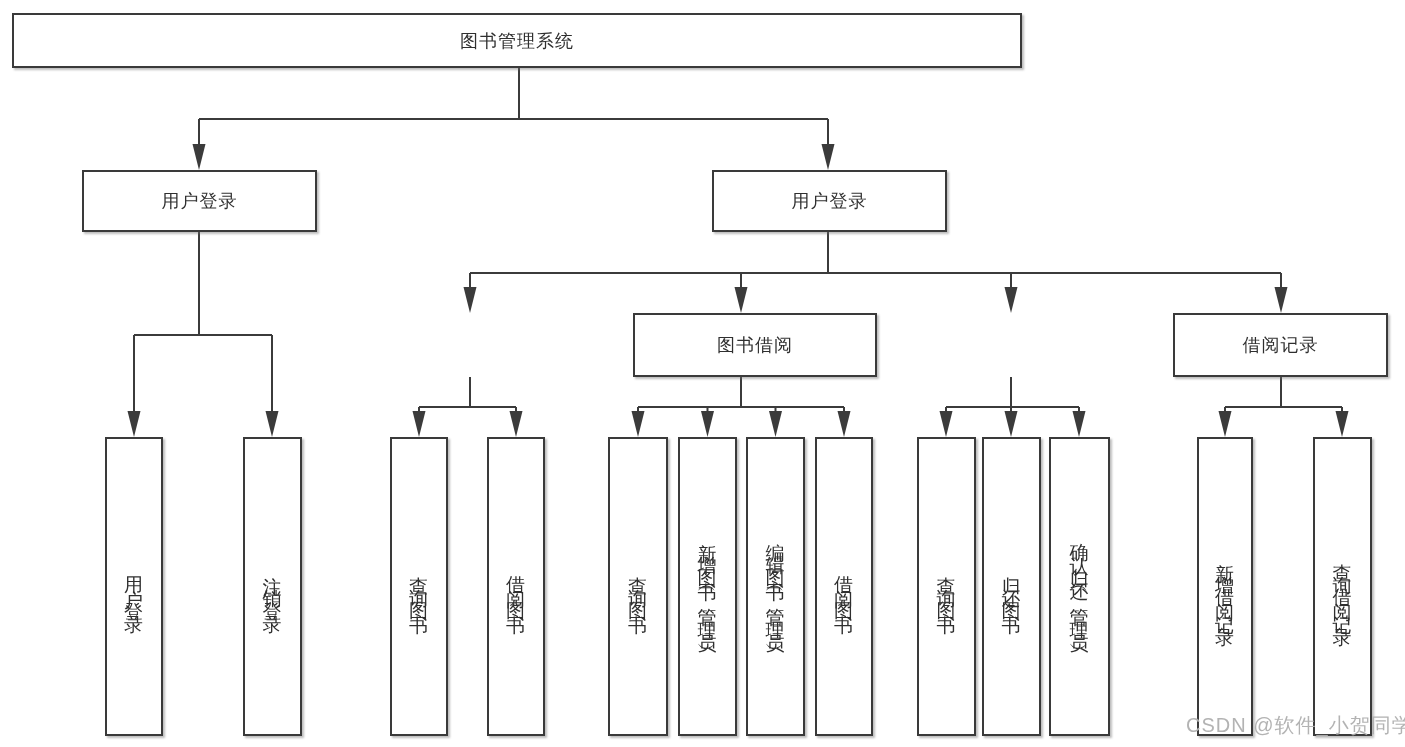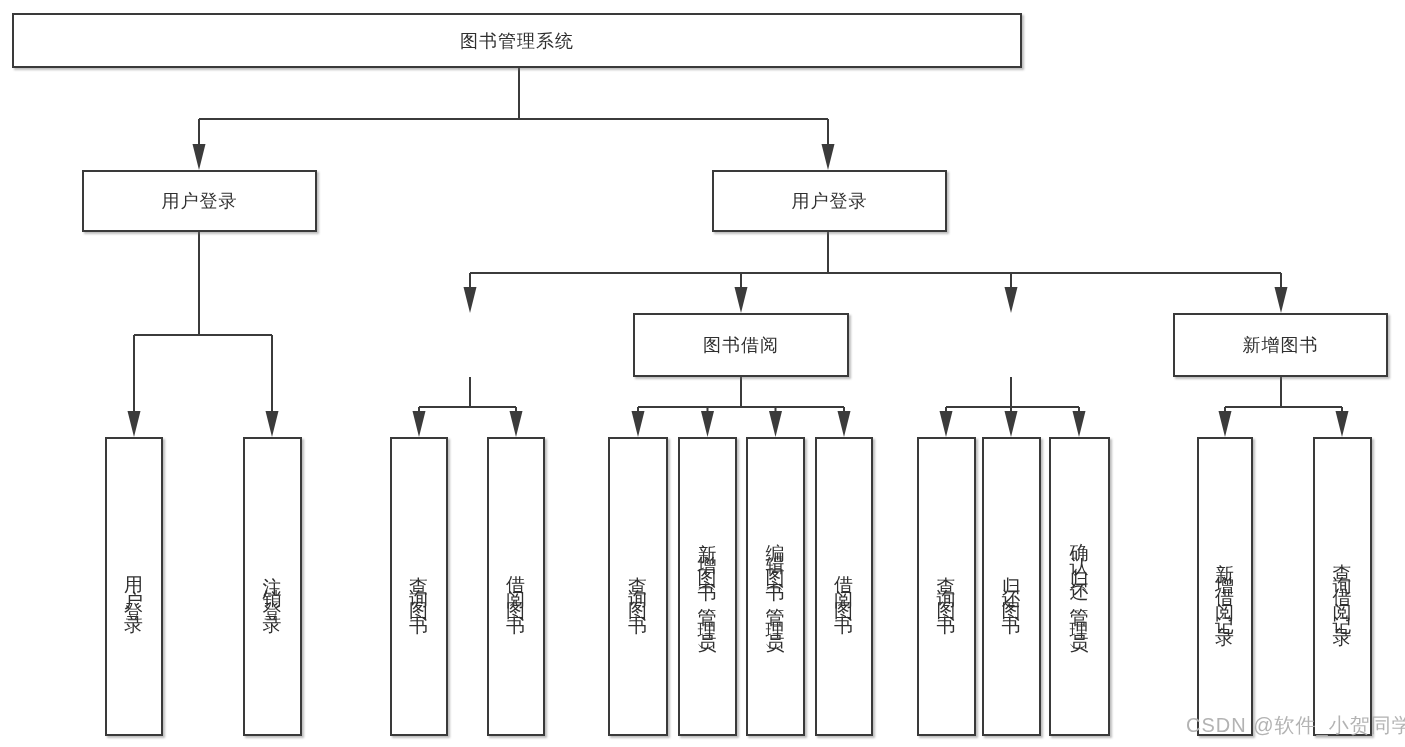--- a/index.html
+++ b/index.html
@@ -99,25 +99,25 @@
     <span class="lbl">图书管理系统</span>
   </div>
 
   <div class="node h" style="left:82px;top:170px;width:235px;height:62px">
     <span class="lbl">用户登录</span>
   </div>
   <div class="node h" style="left:712px;top:170px;width:235px;height:62px">
     <span class="lbl">用户登录</span>
   </div>
 
-  <div class="node h" style="left:633px;top:313px;width:216px;height:64px">
+  <div class="node h" style="left:633px;top:313px;width:244px;height:64px">
     <span class="lbl">图书借阅</span>
   </div>
   <div class="node h" style="left:1173px;top:313px;width:215px;height:64px">
-    <span class="lbl">新增图书</span>
+    <span class="lbl">借阅记录</span>
   </div>
 
   <div class="node v" style="left:105px;top:437px;width:58px;height:299px">
     <span class="lbl">用户登录</span>
   </div>
   <div class="node v" style="left:243px;top:437px;width:59px;height:299px">
     <span class="lbl">注销登录</span>
   </div>
 
   <div class="node v" style="left:390px;top:437px;width:58px;height:299px">

